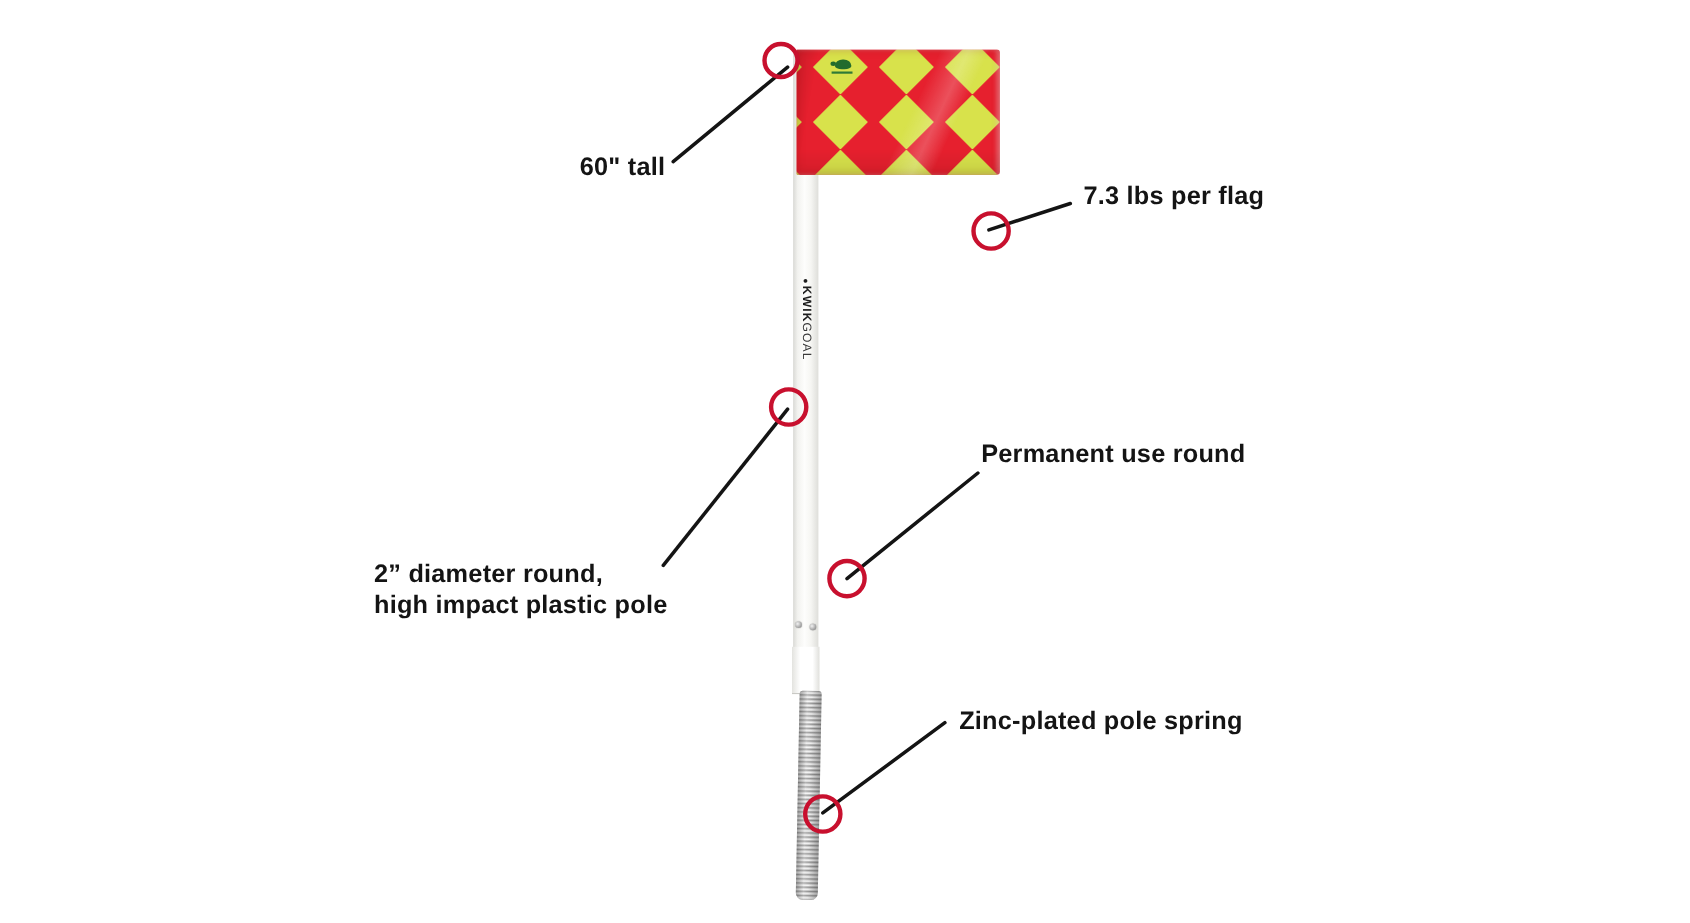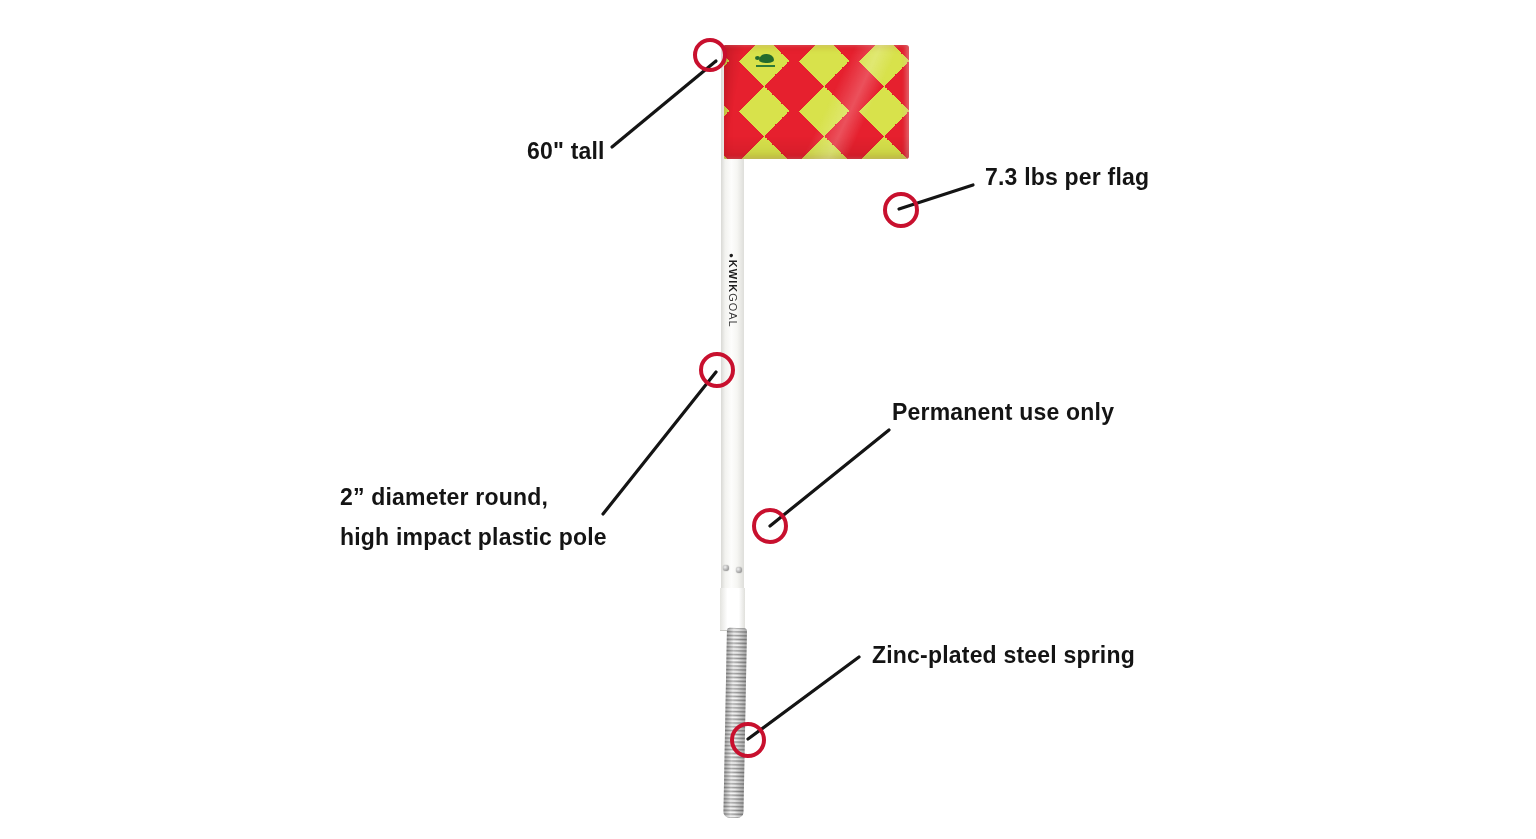--- a/index.html
+++ b/index.html
@@ -132,21 +132,21 @@
   <div class="callout-circle" style="left:883px; top:192px;"></div>
   <div class="callout-circle" style="left:699px; top:352px;"></div>
   <div class="callout-circle" style="left:752px; top:508px;"></div>
   <div class="callout-circle" style="left:730px; top:722px;"></div>
 
   <div class="label" style="left:527px; top:137px;">60" tall</div>
 
   <div class="label" style="left:985px; top:163px;">7.3 lbs per flag</div>
 
   <div class="label" style="left:340px; top:483px;">
-    <span style="display:block;">2” diameter round,</span>
-    <span style="display:block;margin-top:12px;">high impact plastic pole</span>
+    <span style="display:block;margin-top:24px;">2” diameter round,</span>
+    <span style="display:block;">high impact plastic pole</span>
   </div>
 
-  <div class="label" style="left:892px; top:398px;">Permanent use only</div>
+  <div class="label" style="left:892px; top:398px;">Permanent use round</div>
 
-  <div class="label" style="left:872px; top:641px;">Zinc-plated steel spring</div>
+  <div class="label" style="left:872px; top:641px;">Zinc-plated pole spring</div>
 
 </div>
 
 </body></html>

